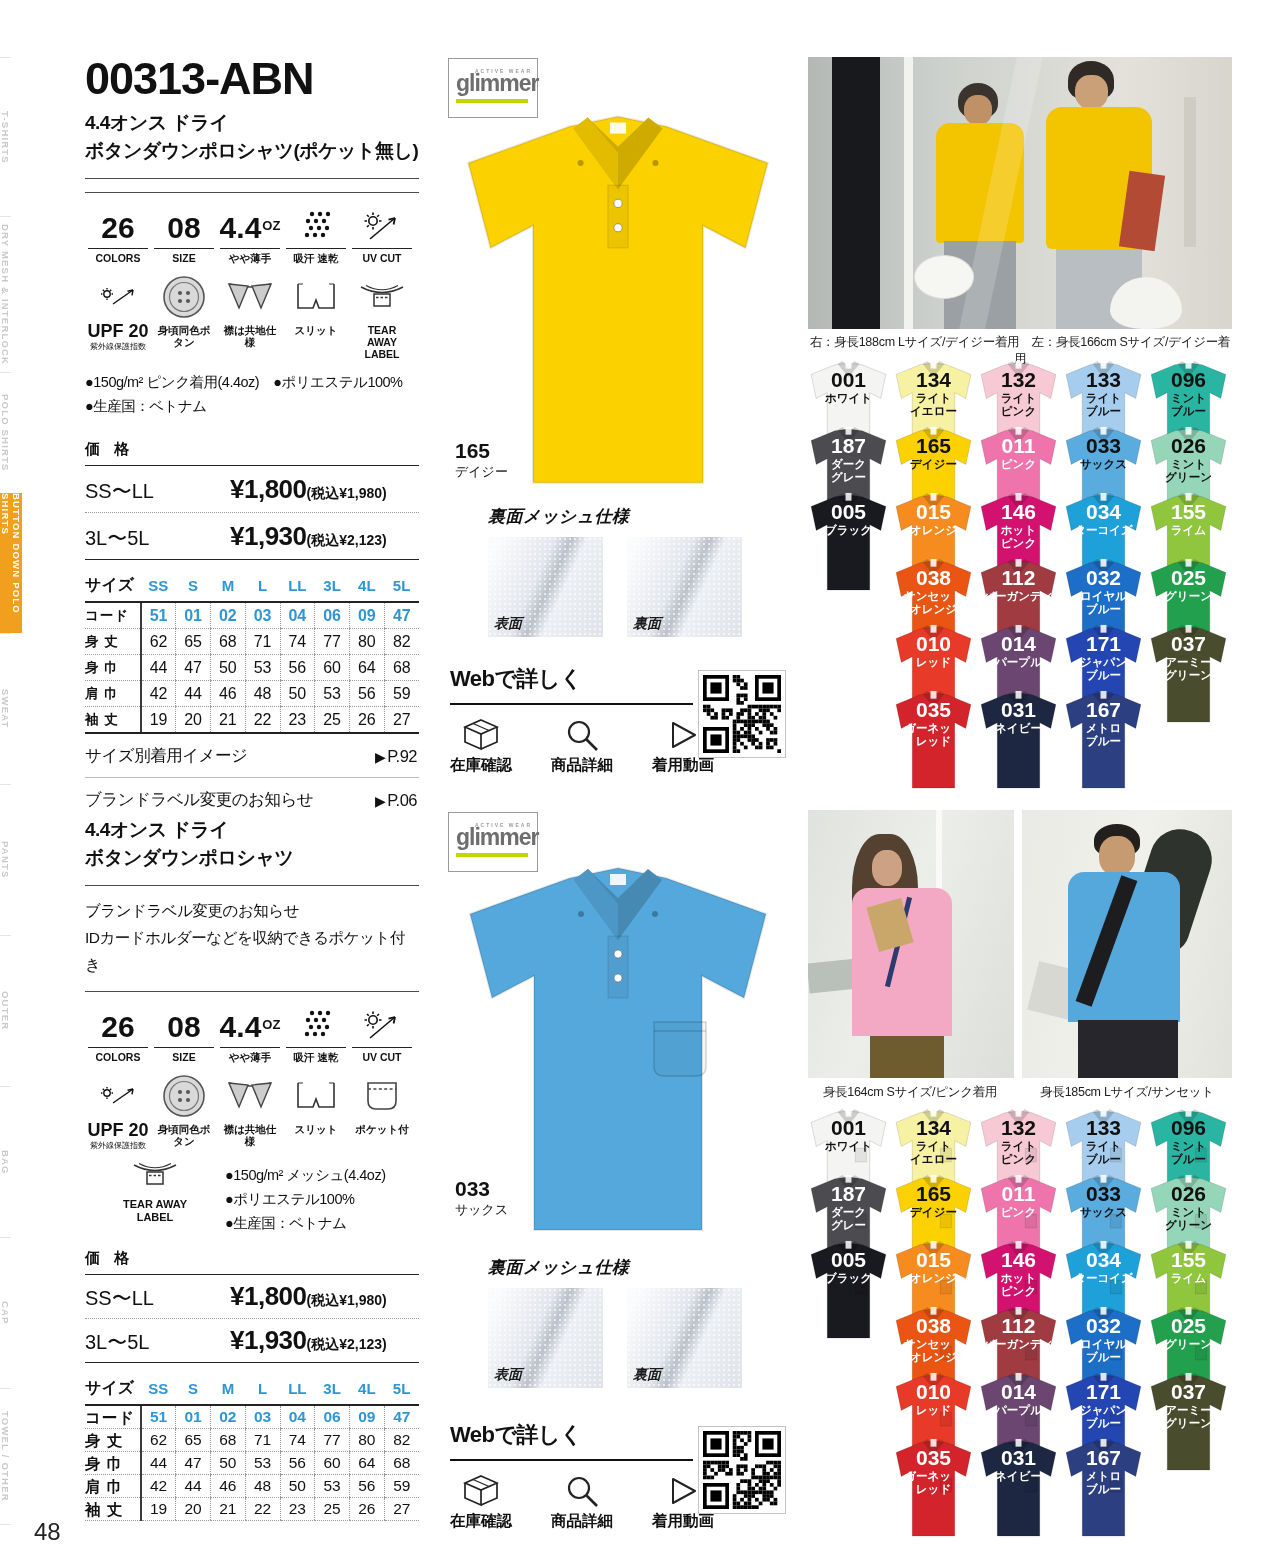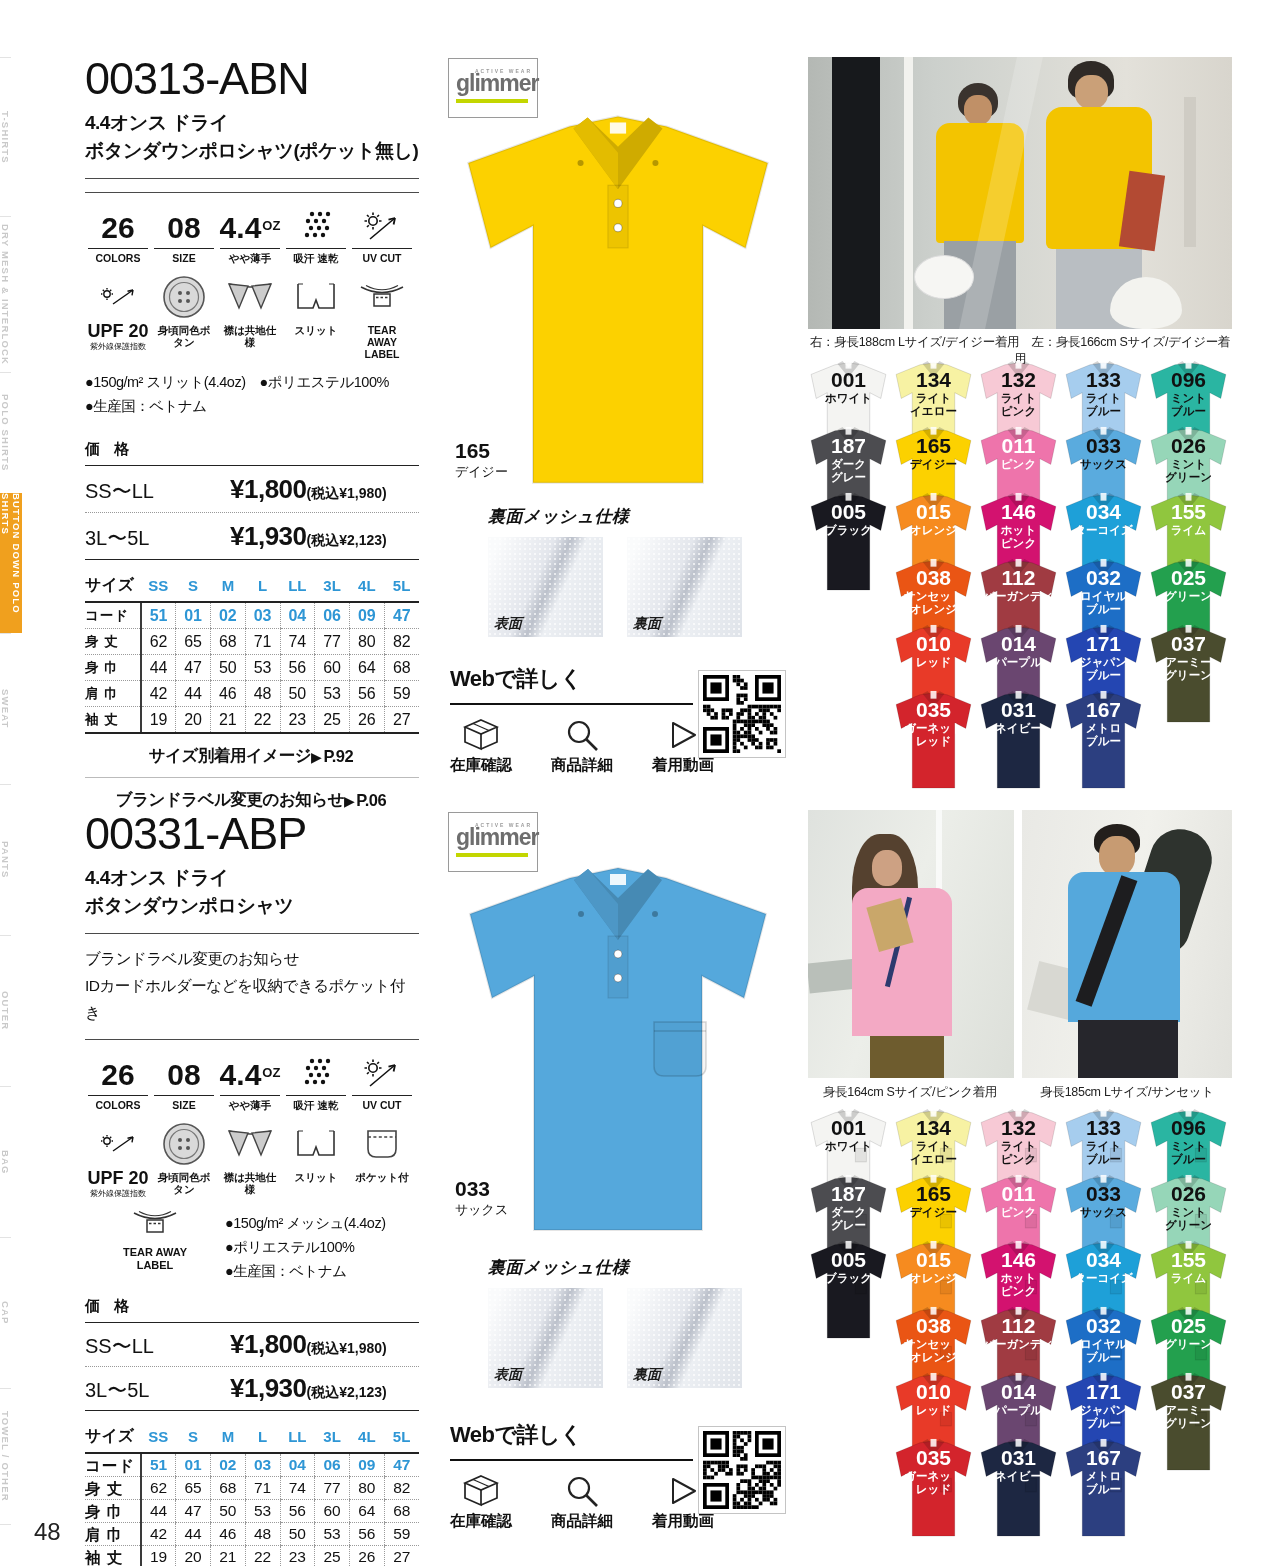--- a/index.html
+++ b/index.html
@@ -9,21 +9,21 @@
   .sidebar{position:absolute;left:0;top:57px;width:40px;}
   .side-item{display:flex;align-items:center;justify-content:center;
              writing-mode:vertical-rl;text-orientation:mixed;
              font-size:9.5px;letter-spacing:1.2px;color:#c9c9c9;font-weight:700;
              border-top:1px solid #e3e3e3;}
   .side-item:last-child{border-bottom:1px solid #e3e3e3;}
   .side-item.active{background:#f0a01e;color:#fff;border-top:none;}
   .page-num{position:absolute;left:34px;top:1518px;font-size:24px;font-weight:400;color:#222;}
   
   .colL{position:absolute;left:85px;width:334px;}
-  .code-title{font-size:45px;font-weight:400;letter-spacing:-1px;line-height:48px;margin:0;}
+  .code-title{font-size:45px;font-weight:700;letter-spacing:-1px;line-height:48px;margin:0;}
   .subtitle{font-size:19px;font-weight:800;line-height:28px;margin-top:6px;white-space:pre-line;letter-spacing:-0.5px;}
   .rule{border:none;border-top:1px solid #4a4a4a;margin:13px 0 0 0;}
   .desc{font-size:16.5px;line-height:27px;margin-top:11px;white-space:pre-line;letter-spacing:-0.5px;}
   .desc.sm{font-size:15.5px;}
   .specs{display:flex;margin-top:10px;}
   .spec{width:66px;text-align:center;}
   .spec .big{height:40px;display:flex;align-items:flex-end;justify-content:center;
              font-size:30px;font-weight:900;line-height:30px;}
   .spec .big .suffix{font-size:13px;font-weight:900;margin-left:1px;align-self:flex-end;padding-bottom:2px;}
   .spec .glyph{height:40px;display:flex;align-items:flex-end;justify-content:center;}
@@ -51,22 +51,22 @@
                  padding:3px 0 5px 0;border-bottom:2px solid #222;}
   table.sizes th.lab{color:#111;font-size:16px;text-align:left;}
   table.sizes td{font-size:16px;text-align:center;padding:3.5px 0;
                  border-bottom:1px dotted #9a9a9a;border-left:1px dotted #9a9a9a;}
   table.sizes td.lab{border-left:none;border-right:2px solid #3a3a3a;text-align:left;
                      font-size:13.5px;font-weight:700;letter-spacing:1px;white-space:pre-line;line-height:13px;}
   table.sizes td.nol{border-left:none;}
   table.sizes tr.accent td:not(.lab){color:#2e96d5;font-weight:700;}
   table.sizes tr.lastrow td{border-bottom:2px solid #222;}
   table.sizes.compact td{padding:2px 0;font-size:15.5px;}
-  .link-row{display:flex;justify-content:center;align-items:center;
-            font-size:16.5px;font-weight:700;padding:11px 2px 10px 0;letter-spacing:-0.5px;}
+  .link-row{display:flex;justify-content:space-between;align-items:center;
+            font-size:16.5px;font-weight:400;padding:11px 2px 10px 0;letter-spacing:-0.5px;}
   .link-row.sep{border-bottom:1px solid #bbb;}
   .pageref::before{content:"▶";font-size:14px;margin-right:2px;}
   
   .glimmer{position:absolute;left:448px;width:88px;height:58px;border:1px solid #9a9a9a;
            background:#fff;z-index:6;}
   .glimmer .tag{position:absolute;left:26px;top:9px;font-size:5px;letter-spacing:2px;color:#9b9b9b;font-weight:700;}
   .glimmer .word{position:absolute;left:7px;top:11px;font-size:23px;font-weight:800;color:#6e6e6e;letter-spacing:-1px;}
   .glimmer .bar{position:absolute;left:7px;top:40px;width:72px;height:4px;background:#c3d600;}
   .polo-photo{position:absolute;left:446px;width:344px;z-index:1;}
   .main-color{position:absolute;left:455px;z-index:4;}
@@ -224,21 +224,21 @@
               <path d="M9 4.5 Q25 13 41 4.5" stroke-width="1.1"></path>
               <rect x="17" y="13" width="16" height="12"></rect>
               <path d="M19 16.5 H31" stroke-dasharray="2.5 2"></path>
             </svg>
           </div>
           <div class="lbl">TEAR AWAY
 LABEL</div>
         </div>
       </div>
     <div class="materials-inline">
-        <div class="mat-line">●150g/m² スリット(4.4oz)　●ポリエステル100%</div>
+        <div class="mat-line">●150g/m² ピンク着用(4.4oz)　●ポリエステル100%</div>
         <div class="mat-line">●生産国：ベトナム</div>
       </div>
     <div class="price-head">価 格</div>
     <div class="price-row">
       <span class="range">SS〜LL</span>
       <span class="yen">¥1,800</span>
       <span class="tax">(税込¥1,980)</span>
     </div>
     <div class="price-row last">
       <span class="range">3L〜5L</span>
@@ -797,21 +797,20 @@
           <path d="M37 4 L50 18 L63 4 L57 1 L50 8 L43 1 Z" fill="rgba(0,0,0,0.16)"></path>
           <rect x="46.5" y="1" width="7" height="8" fill="#fff" opacity="0.85"></rect>
         </svg>
         <div class="sw-code" style="color:#ffffff">167</div>
         <div class="sw-name" style="color:#ffffff">メトロ
 ブルー</div>
       </div>
     </div>
 
   <section class="colL" style="top:810px">
-    <h1 class="code-title">00331-ABP</h1>
     <div class="subtitle">4.4オンス ドライ
 ボタンダウンポロシャツ</div>
     <hr class="rule">
     <div class="desc sm">ブランドラベル変更のお知らせ
 IDカードホルダーなどを収納できるポケット付き</div>
     <hr class="rule">
     <div class="specs row1">
         <div class="spec">
           <div class="big">26</div>
           <div class="lbl">COLORS</div>

